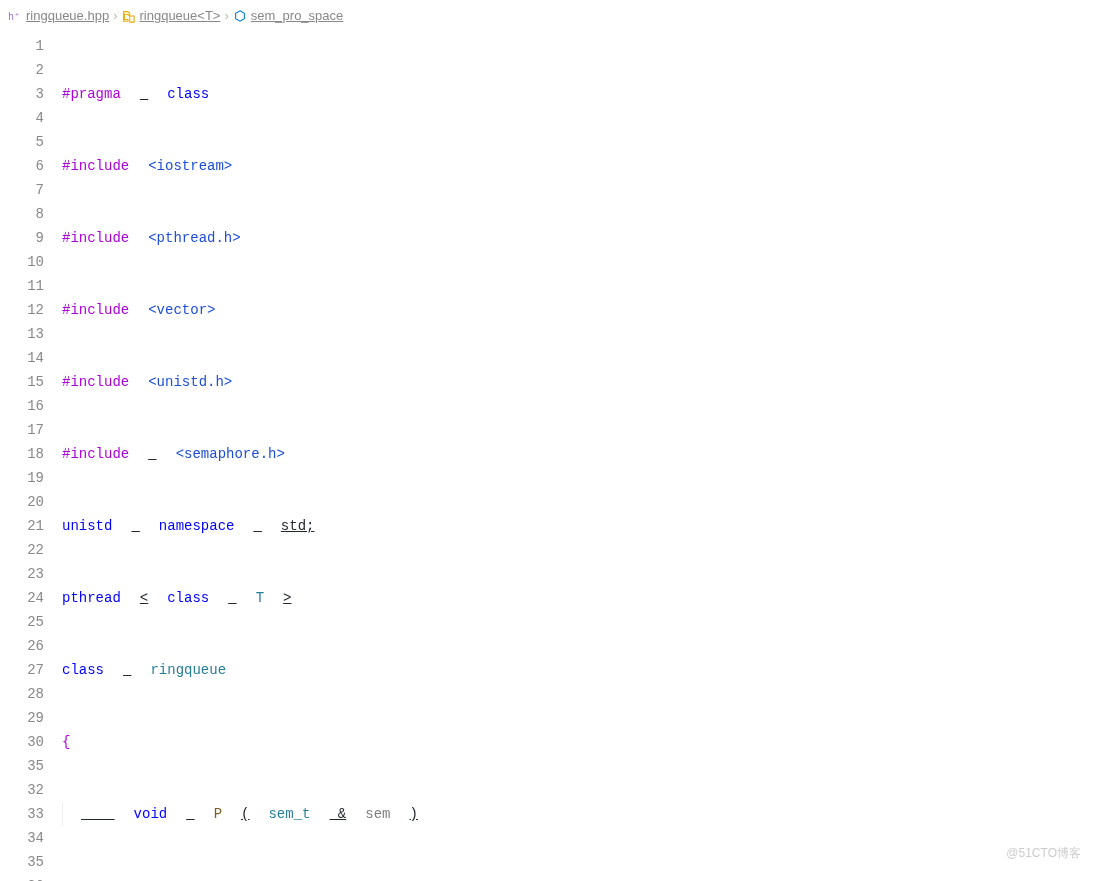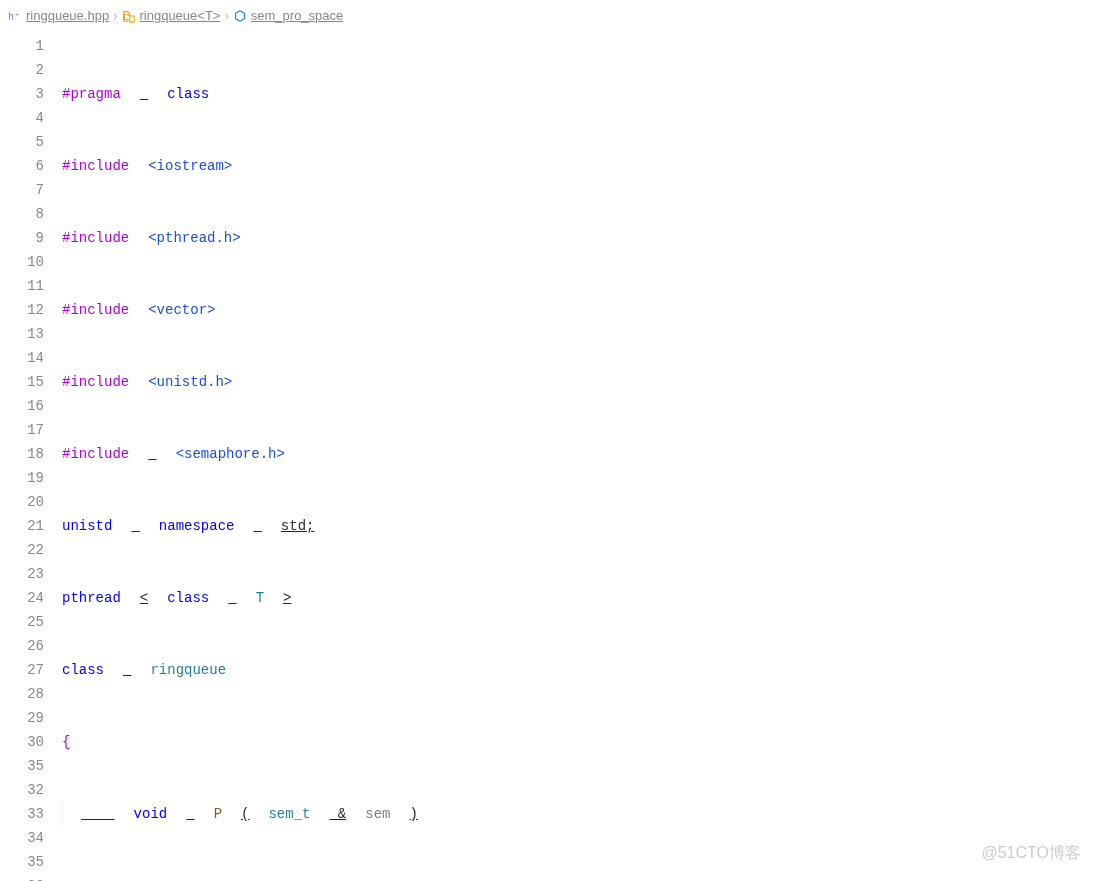--- a/index.html
+++ b/index.html
@@ -58,21 +58,21 @@
 .typ { color: #267f99; }          
 .fn { color: #795e26; }         
 .brace { color: #af00db; }       
 .plain { color: #24292e; text-decoration: underline; }
 .param { color: #808080; }       
 .watermark {
   position: absolute;
   right: 16px;
   bottom: 16px;
   color: #ccc;
-  font-size: 16px;
+  font-size: 12px;
   font-family: Arial, sans-serif;
 }
 </style>
 </head>
 <body>
 
 <div class="breadcrumb">
   <span class="icon">
     <svg width="14" height="14" viewBox="0 0 14 14">
         <text x="0" y="11" font-size="10" fill="#a074c4" font-family="monospace">h⁺</text>

